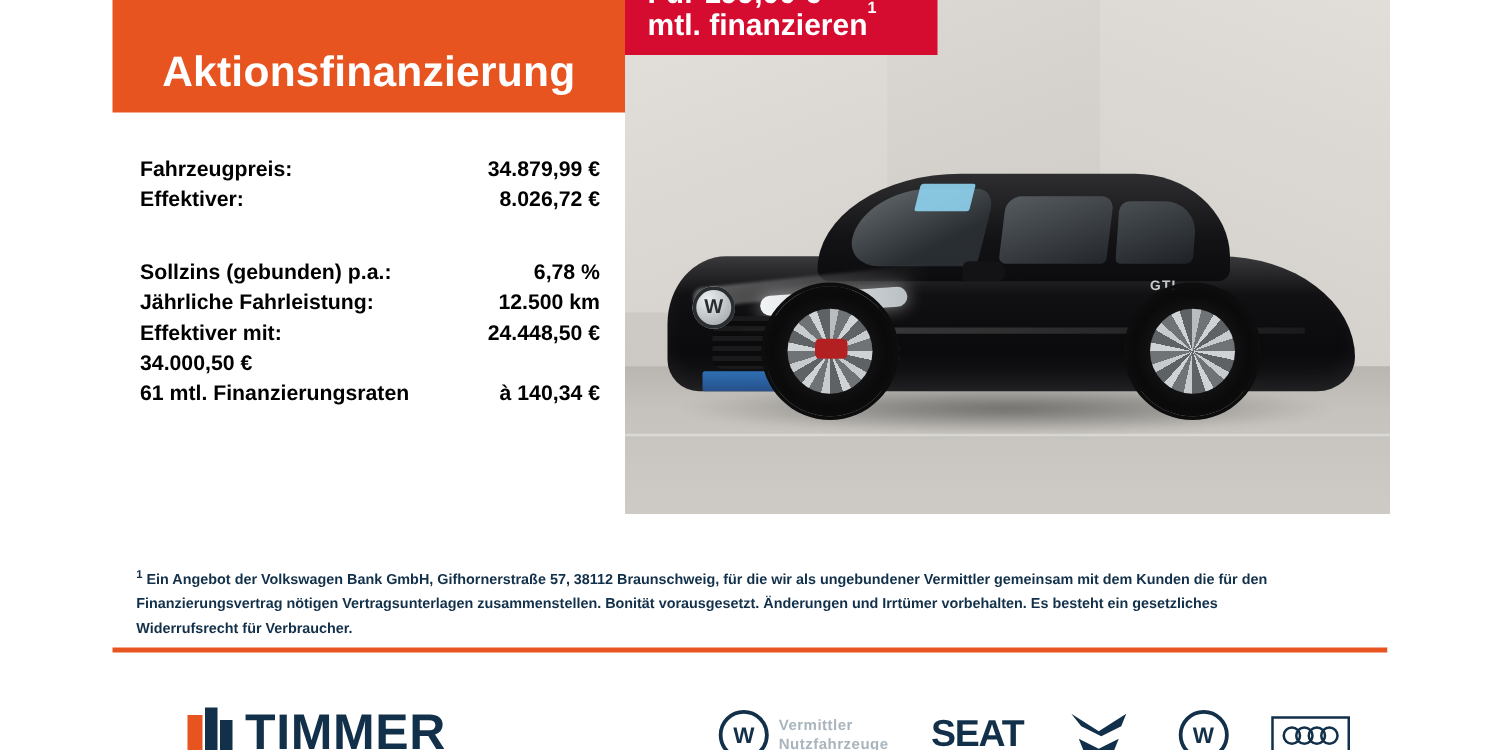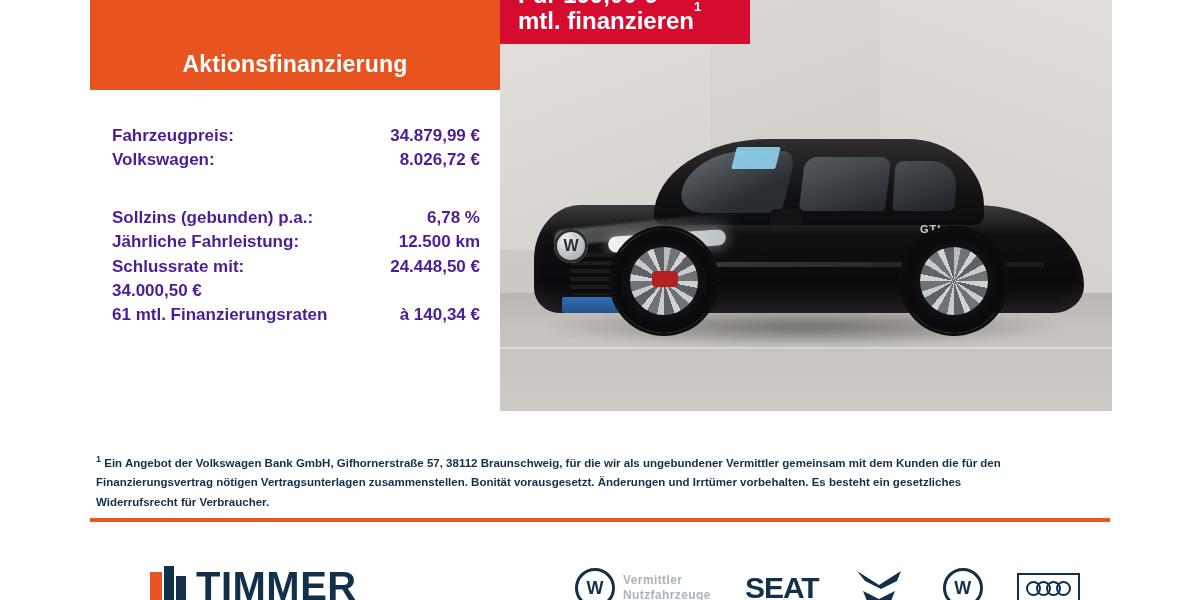--- a/index.html
+++ b/index.html
@@ -21,21 +21,21 @@
     width: 410px;
     height: 136px;
     background: #e8541f;
     color: #ffffff;
     display: flex;
     align-items: flex-end;
     justify-content: center;
     padding-bottom: 12px;
   }
   .banner-title {
-    font-size: 23px;
+    font-size: 34px;
     font-weight: bold;
     letter-spacing: .2px;
     white-space: nowrap;
     text-align: center;
   }
 
   
   .price-flag {
     position: absolute;
     left: 500px;
@@ -201,38 +201,38 @@
     position:absolute; left:88px; bottom:52px; width:76px; height:20px;
     background: linear-gradient(180deg,#2f6fb5,#1f4f82); border-radius:2px; opacity:.95;
   }
 
   
   .finance {
     position: absolute;
     left: 112px;
     top: 124px;
     width: 368px;
-    color: #4c1d95;
+    color: #000000;
     font-size: 17px;
   }
   .frow {
     display: flex;
     justify-content: space-between;
     align-items: baseline;
     font-weight: bold;
     line-height: 1.42;
   }
   .frow .label { white-space: nowrap; }
   .frow .value { white-space: nowrap; text-align: right; }
   .group-gap { height: 34px; }
 
   
   .footnote {
     position: absolute;
-    left: 96px;
+    left: 109px;
     top: 452px;
     width: 908px;
     color: #12304a;
     font-size: 11.5px;
     font-weight: bold;
     line-height: 1.7;
   }
   .footnote sup { font-size: 9px; }
 
   
@@ -361,38 +361,38 @@
   <div class="line2"><span>mtl. finanzieren</span><sup>1</sup></div>
 </div>
 
 <div class="finance">
   <div>
     <div class="frow">
       <span class="label">Fahrzeugpreis:</span>
       <span class="value">34.879,99 €</span>
     </div>
     <div class="frow">
-      <span class="label">Volkswagen:</span>
+      <span class="label">Effektiver:</span>
       <span class="value">8.026,72 €</span>
     </div>
   </div>
 
   <div class="group-gap"></div>
 
   <div>
     <div class="frow">
       <span class="label">Sollzins (gebunden) p.a.:</span>
       <span class="value">6,78 %</span>
     </div>
     <div class="frow">
       <span class="label">Jährliche Fahrleistung:</span>
       <span class="value">12.500 km</span>
     </div>
     <div class="frow">
-      <span class="label">Schlussrate mit:</span>
+      <span class="label">Effektiver mit:</span>
       <span class="value">24.448,50 €</span>
     </div>
     <div class="frow">
       <span class="value">34.000,50 €</span>
     </div>
     <div class="frow">
       <span class="label">61 mtl. Finanzierungsraten</span>
       <span class="value">à 140,34 €</span>
     </div>
   </div>

